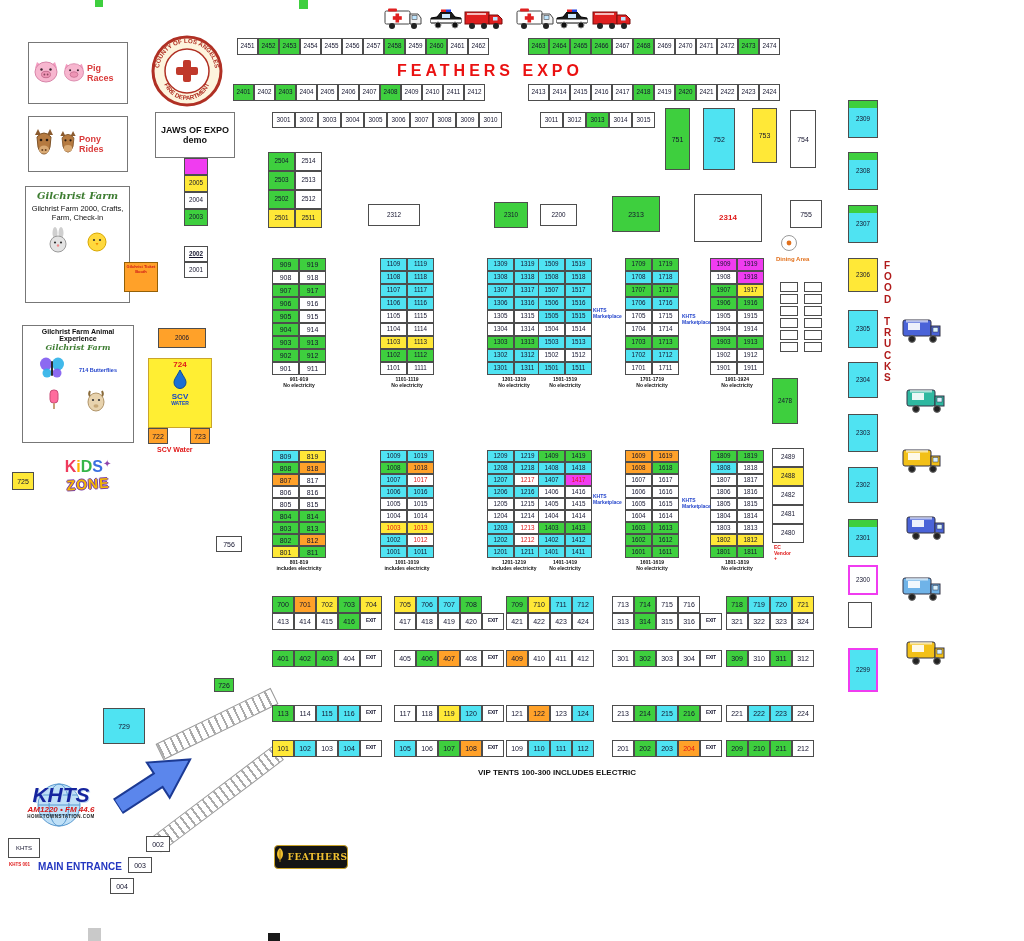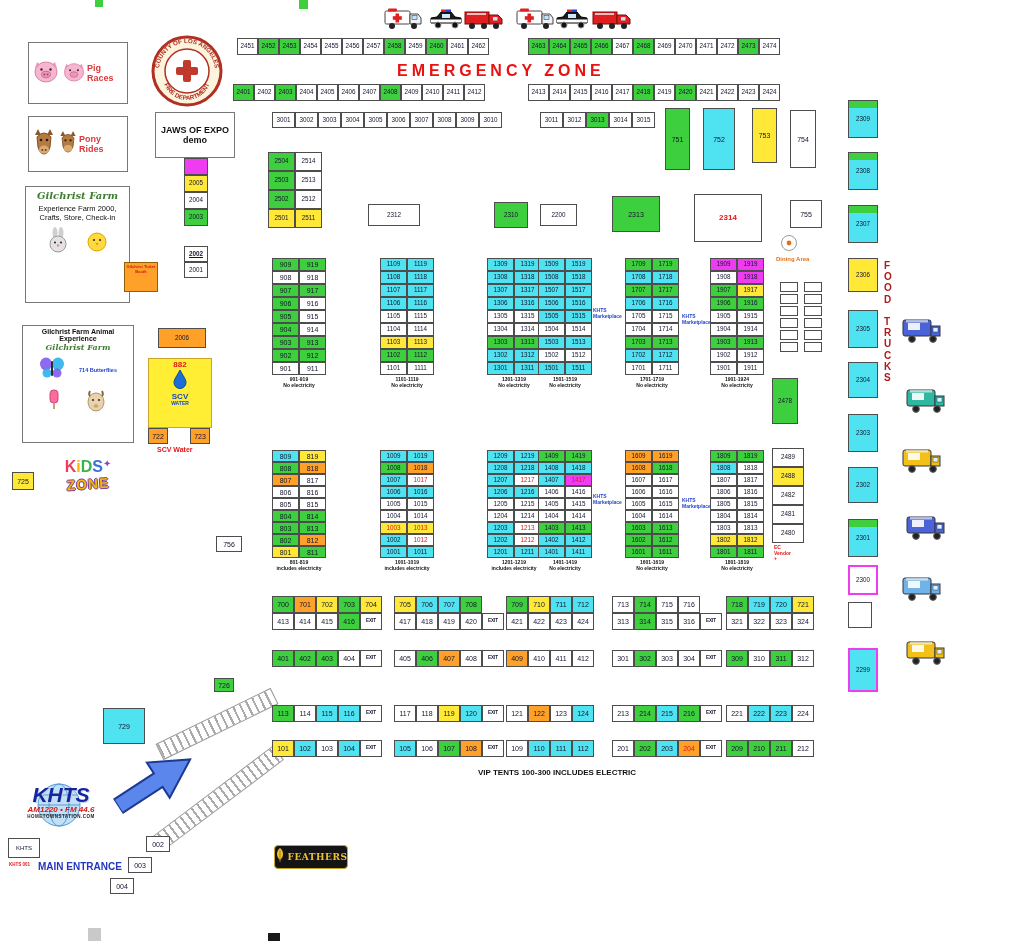--- a/index.html
+++ b/index.html
@@ -92,21 +92,21 @@
           <ellipse cx="15" cy="14" rx="11" ry="10" fill="#f7b6cf" stroke="#d884a8"></ellipse>
           <circle cx="10.5" cy="11.5" r="1.2" fill="#3a2530"></circle>
           <circle cx="19.5" cy="11.5" r="1.2" fill="#3a2530"></circle>
           <ellipse cx="15" cy="16.5" rx="4.5" ry="3.2" fill="#ee95b5" stroke="#c96f92"></ellipse>
         </svg></span>
     <span class="red-label">Pig Races</span>
   </div>
 
   <div class="panel" id="gilchrist-store">
     <div class="gf-logo">Gilchrist Farm</div>
-    <div class="gf-text">Experience Farm 2000, Crafts, Store, Check-in</div>
+    <div class="gf-text">Gilchrist Farm 2000, Crafts, Farm, Check-in</div>
     <div class="icon-row">
       <span><svg width="22" height="28" viewBox="0 0 22 28">
             <ellipse cx="8" cy="6" rx="2.5" ry="6" fill="#cfcfcf"></ellipse>
             <ellipse cx="14" cy="6" rx="2.5" ry="6" fill="#cfcfcf"></ellipse>
             <circle cx="11" cy="17" r="8" fill="#e3e3e3" stroke="#9a9a9a"></circle>
             <circle cx="8" cy="15.5" r="1.1" fill="#333"></circle>
             <circle cx="14" cy="15.5" r="1.1" fill="#333"></circle>
             <circle cx="11" cy="18.5" r="1.2" fill="#ee8888"></circle>
           </svg></span>
       <span><svg width="22" height="24" viewBox="0 0 22 24">
@@ -163,21 +163,21 @@
           </svg></span>
     </div>
   </div>
 
   <div id="kids-zone">
     <div id="kz-word1"><span style="font-size: 16px; font-weight: bold; color: rgb(239, 59, 93);">K</span><span style="font-size: 16px; font-weight: bold; color: rgb(255, 180, 0);">i</span><span style="font-size: 16px; font-weight: bold; color: rgb(54, 181, 74);">D</span><span style="font-size: 16px; font-weight: bold; color: rgb(58, 111, 224);">S</span><span style="font-size: 10px; color: rgb(142, 68, 173); vertical-align: top;">✦</span></div>
     <div id="kz-word2">ZONE</div>
   </div>
 
   <div id="scv-box">
-    <div id="scv-num">882</div>
+    <div id="scv-num">724</div>
     <div><svg width="16" height="20" viewBox="0 0 16 20">
           <path d="M8 1 C11 7 14 10 14 13.5 A6 6 0 0 1 2 13.5 C2 10 5 7 8 1 Z" fill="#1a6fd4" stroke="#0d4a96"></path>
         </svg></div>
     <div class="scv-brand">SCV</div>
     <div class="scv-brand2">WATER</div>
   </div>
 
   <div id="khts-wrap">
     <div id="khts-globe"><svg width="46" height="46" viewBox="0 0 46 46">
           <circle cx="23" cy="23" r="21" fill="#bfe0f7" stroke="#5a9ad0"></circle>
@@ -701,21 +701,21 @@
     <div class="cell" style="left: 214px; top: 678px; width: 20px; height: 14px; background: rgb(62, 207, 62); font-size: 7px;">726</div>
     <div class="cell" style="left: 12px; top: 472px; width: 22px; height: 18px; background: rgb(255, 232, 55); font-size: 7px;">725</div>
     <div class="cell" style="left: 103px; top: 708px; width: 42px; height: 36px; background: rgb(79, 227, 242); font-size: 7px;">729</div>
     <div class="cell" style="left: 158px; top: 328px; width: 48px; height: 20px; background: rgb(255, 161, 41); font-size: 6.3px;">2006</div>
     <div class="cell" style="left: 148px; top: 428px; width: 20px; height: 16px; background: rgb(255, 161, 41); font-size: 7px;">722</div>
     <div class="cell" style="left: 190px; top: 428px; width: 20px; height: 16px; background: rgb(255, 161, 41); font-size: 7px;">723</div>
     <div class="cell" style="left: 146px; top: 836px; width: 24px; height: 16px; background: rgb(255, 255, 255); font-size: 7px;">002</div>
     <div class="cell" style="left: 128px; top: 857px; width: 24px; height: 16px; background: rgb(255, 255, 255); font-size: 7px;">003</div>
     <div class="cell" style="left: 110px; top: 878px; width: 24px; height: 16px; background: rgb(255, 255, 255); font-size: 7px;">004</div>
     <div class="cell" style="left: 8px; top: 838px; width: 32px; height: 20px; background: rgb(255, 255, 255); font-size: 6px;">KHTS</div>
-    <div class="lbl" style="left: 397px; top: 62px; font-size: 16px; color: rgb(234, 17, 17); font-weight: bold; letter-spacing: 4px;">EMERGENCY ZONE</div>
+    <div class="lbl" style="left: 397px; top: 62px; font-size: 16px; color: rgb(234, 17, 17); font-weight: bold; letter-spacing: 4px;">FEATHERS EXPO</div>
     <div class="lbl" style="left: 478px; top: 769px; font-size: 8px; color: rgb(17, 17, 17); font-weight: bold;">VIP TENTS 100-300 INCLUDES ELECTRIC</div>
     <div class="lbl" style="left: 776px; top: 256px; font-size: 6px; color: rgb(226, 113, 29); font-weight: bold;">Dining Area</div>
     <div class="lbl" style="left: 774px; top: 545px; font-size: 5px; color: rgb(224, 24, 24); font-weight: bold;">EC
 Vendor
 +</div>
     <div class="lbl" style="left: 593px; top: 308px; font-size: 5px; color: rgb(37, 70, 204); font-weight: bold;">KHTS
 Marketplace</div>
     <div class="lbl" style="left: 682px; top: 314px; font-size: 5px; color: rgb(37, 70, 204); font-weight: bold;">KHTS
 Marketplace</div>
     <div class="lbl" style="left: 593px; top: 494px; font-size: 5px; color: rgb(37, 70, 204); font-weight: bold;">KHTS

